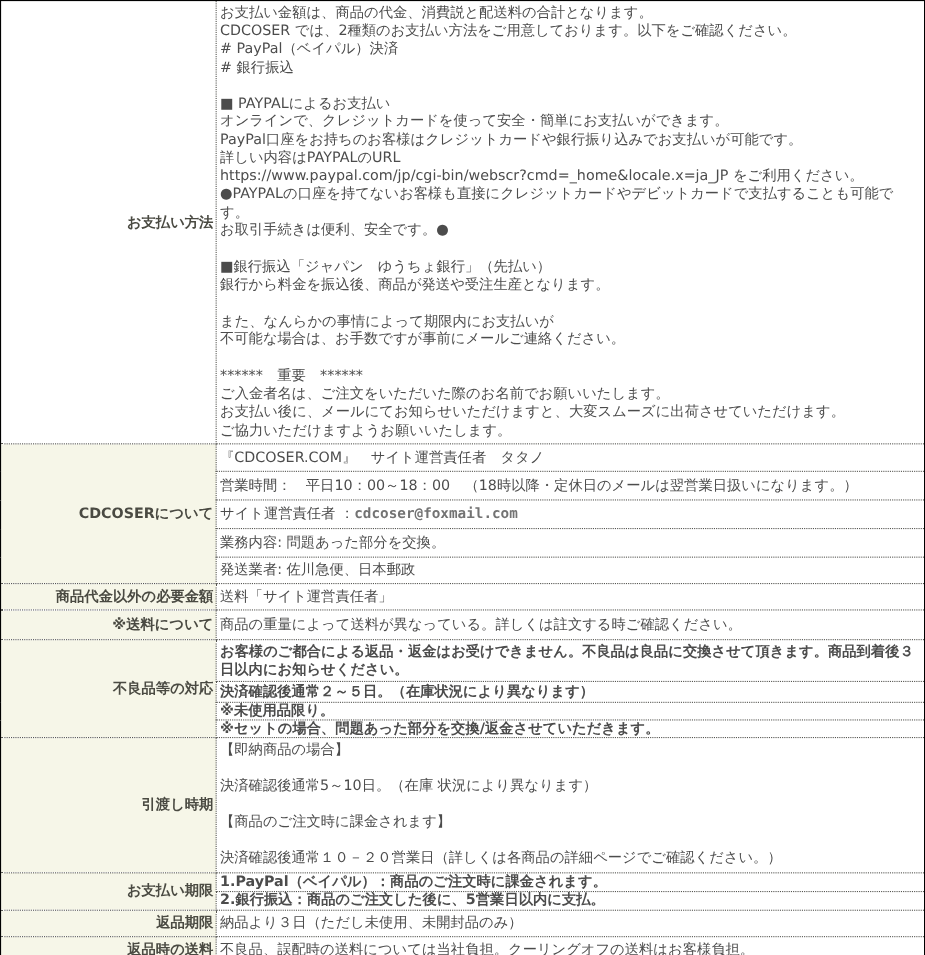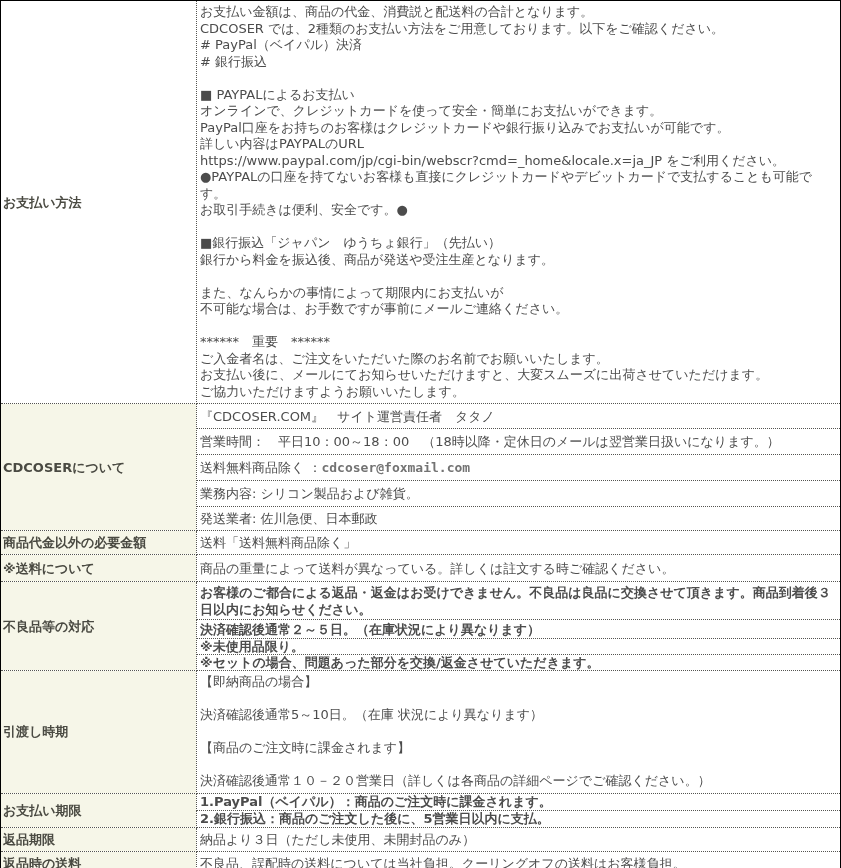--- a/index.html
+++ b/index.html
@@ -24,21 +24,21 @@
   td {
     border: 1px dotted #555550;
     padding: 3px 3px;
     line-height: 17px;
     vertical-align: middle;
     overflow: hidden;
     word-break: break-all;
   }
   td.label {
     font-weight: bold;
-    text-align: left;
+    text-align: right;
     background: #f6f6e8;
     color: #4a4a42;
     padding: 1px 2px;
   }
   td.label.white { background: #ffffff; }
   td.content-top {
     vertical-align: top;
   }
   .pre { white-space: pre-line; }
   td.big-block {
@@ -97,33 +97,33 @@
 
       <tr>
         <td class="label" rowspan="5">CDCOSERについて</td>
         <td style="height:25px">『CDCOSER.COM』　サイト運営責任者　タタノ</td>
       </tr>
       <tr>
         <td style="height:26px">営業時間：　平日10：00～18：00　（18時以降・定休日のメールは翌営業日扱いになります。）</td>
       </tr>
       <tr>
         <td style="height:26px">
-          <span>送料無料商品除く ：</span><span class="email">cdcoser@foxmail.com</span>
+          <span>サイト運営責任者 ：</span><span class="email">cdcoser@foxmail.com</span>
         </td>
       </tr>
       <tr>
-        <td style="height:26px">業務内容: シリコン製品および雑貨。</td>
+        <td style="height:26px">業務内容: 問題あった部分を交換。</td>
       </tr>
       <tr>
         <td style="height:24px">発送業者: 佐川急便、日本郵政</td>
       </tr>
 
       <tr>
         <td class="label" style="height:24px">商品代金以外の必要金額</td>
-        <td>送料「送料無料商品除く」</td>
+        <td>送料「サイト運営責任者」</td>
       </tr>
 
       <tr>
         <td class="label" style="height:27px">※送料について</td>
         <td>商品の重量によって送料が異なっている。詳しくは註文する時ご確認ください。</td>
       </tr>
 
       <tr>
         <td class="label" rowspan="4">不良品等の対応</td>
         <td class="compact" style="height:38px; line-height:17px;">お客様のご都合による返品・返金はお受けできません。不良品は良品に交換させて頂きます。商品到着後３日以内にお知らせください。</td>

